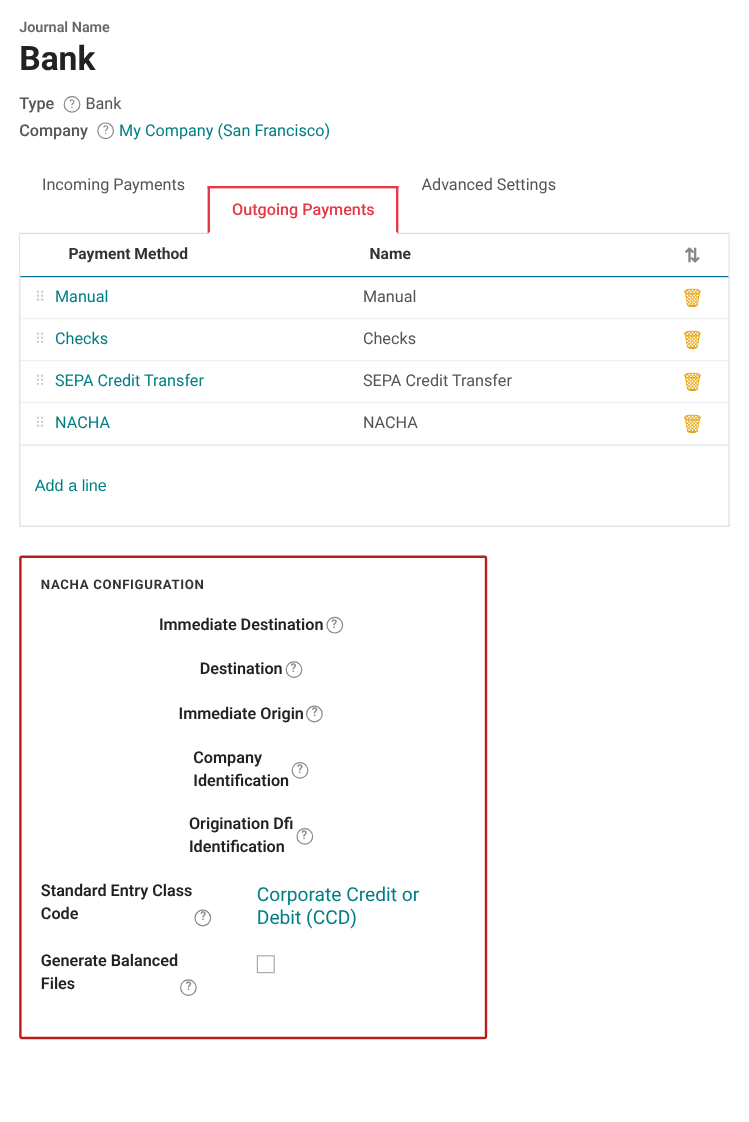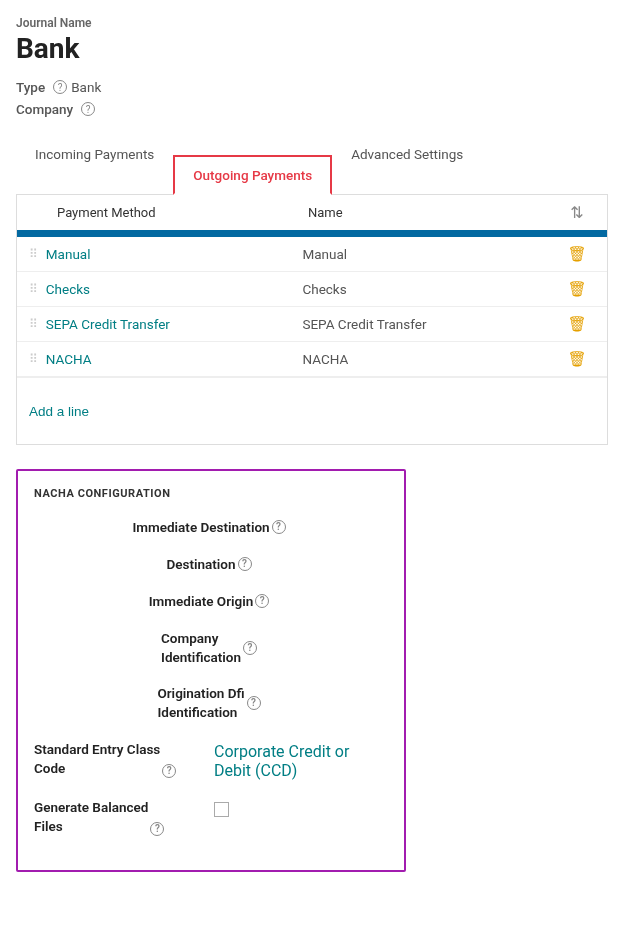--- a/index.html
+++ b/index.html
@@ -85,23 +85,23 @@
       margin-top: 20px;
     }
     .table-container {
       border: 1px solid #ddd;
       border-top: none;
     }
     .table-header {
       display: flex;
       align-items: center;
       padding: 8px 12px;
-      border-bottom: 7px solid #0369a1;
+      border-bottom: 1px solid #0369a1;
       background: #fff;
-      font-weight: 400;
+      font-weight: 700;
       font-size: 13px;
       color: #333;
     }
     .col-method { flex: 1; }
     .col-name { flex: 1; }
     .col-action { width: 36px; display: flex; justify-content: center; align-items: center; }
     .table-row {
       display: flex;
       align-items: center;
       padding: 8px 12px;
@@ -136,21 +136,21 @@
     }
     .add-line-btn {
       color: #017e84;
       font-size: 13.5px;
       cursor: pointer;
       background: none;
       border: none;
       padding: 0;
     }
     .nacha-section {
-      border: 2px solid #a21caf;
+      border: 2px solid #b91c1c;
       border-radius: 2px;
       margin-top: 24px;
       padding: 16px;
       max-width: 390px;
     }
     .nacha-title {
       font-size: 11px;
       font-weight: 700;
       color: #333;
       letter-spacing: 0.05em;
@@ -210,20 +210,21 @@
 
   <div class="field-row">
     <span class="field-label">Type</span>
     <span class="help-icon">?</span>
     <span class="field-value-plain">Bank</span>
   </div>
 
   <div class="field-row">
     <span class="field-label">Company</span>
     <span class="help-icon">?</span>
+    <span class="field-value">My Company (San Francisco)</span>
   </div>
 
   <div class="tabs">
     <div class="tab">Incoming Payments</div>
     <div class="tab active">Outgoing Payments</div>
     <div class="tab">Advanced Settings</div>
   </div>
 
   <div class="table-container">
     <div class="table-header">

